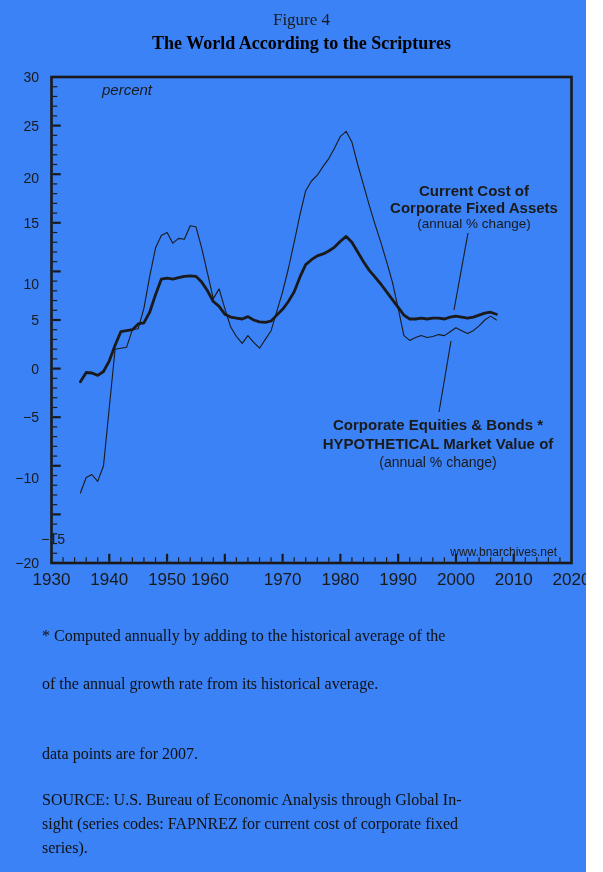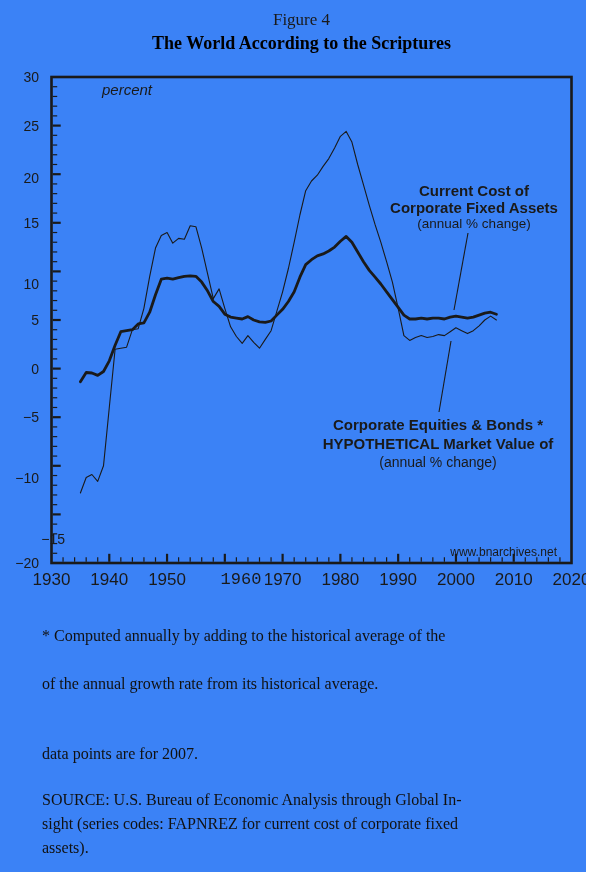--- a/index.html
+++ b/index.html
@@ -162,21 +162,21 @@
       <div class="tick-label y-tick" style="top: 259px; margin-top: 16px;">10</div>
       <div class="tick-label y-tick" style="top: 311px;">5</div>
       <div class="tick-label y-tick" style="top: 359.6px;">0</div>
       <div class="tick-label y-tick" style="top: 408.2px;">−5</div>
       <div class="tick-label y-tick" style="top: 456.8px; margin-top: 12px;">−10</div>
       <div class="tick-label y-tick" style="top: 530px; padding-left: 26px;">−15</div>
       <div class="tick-label y-tick" style="top: 554px;">−20</div>
       <div class="tick-label x-tick" style="left: 21.5px;">1930</div>
       <div class="tick-label x-tick" style="left: 79.2778px;">1940</div>
       <div class="tick-label x-tick" style="left: 137.056px;">1950</div>
-      <div class="tick-label x-tick" style="left: 211px; font-family: Liberation Mono, monospace;">1960</div>
+      <div class="tick-label x-tick" style="left: 180px;">1960</div>
       <div class="tick-label x-tick" style="left: 252.611px;">1970</div>
       <div class="tick-label x-tick" style="left: 310.389px;">1980</div>
       <div class="tick-label x-tick" style="left: 368.167px;">1990</div>
       <div class="tick-label x-tick" style="left: 425.944px;">2000</div>
       <div class="tick-label x-tick" style="left: 483.722px;">2010</div>
       <div class="tick-label x-tick" style="left: 541.5px;">2020</div>
     </div>
 
   <div class="footnotes">
     <p class="fn">
@@ -184,17 +184,17 @@
       <br>
       <span>of the annual growth rate from its historical average.</span>
     </p>
     <p class="fn">
       <br>
       <span>data points are for 2007.</span>
     </p>
     <p class="fn">
       <span>SOURCE: U.S. Bureau of Economic Analysis through Global In-</span><br>
       <span>sight (series codes: FAPNREZ for current cost of corporate fixed</span><br>
-      <span>assets).</span>
+      <span>series).</span>
     </p>
   </div>
 
 </div>
 
 </body></html>

